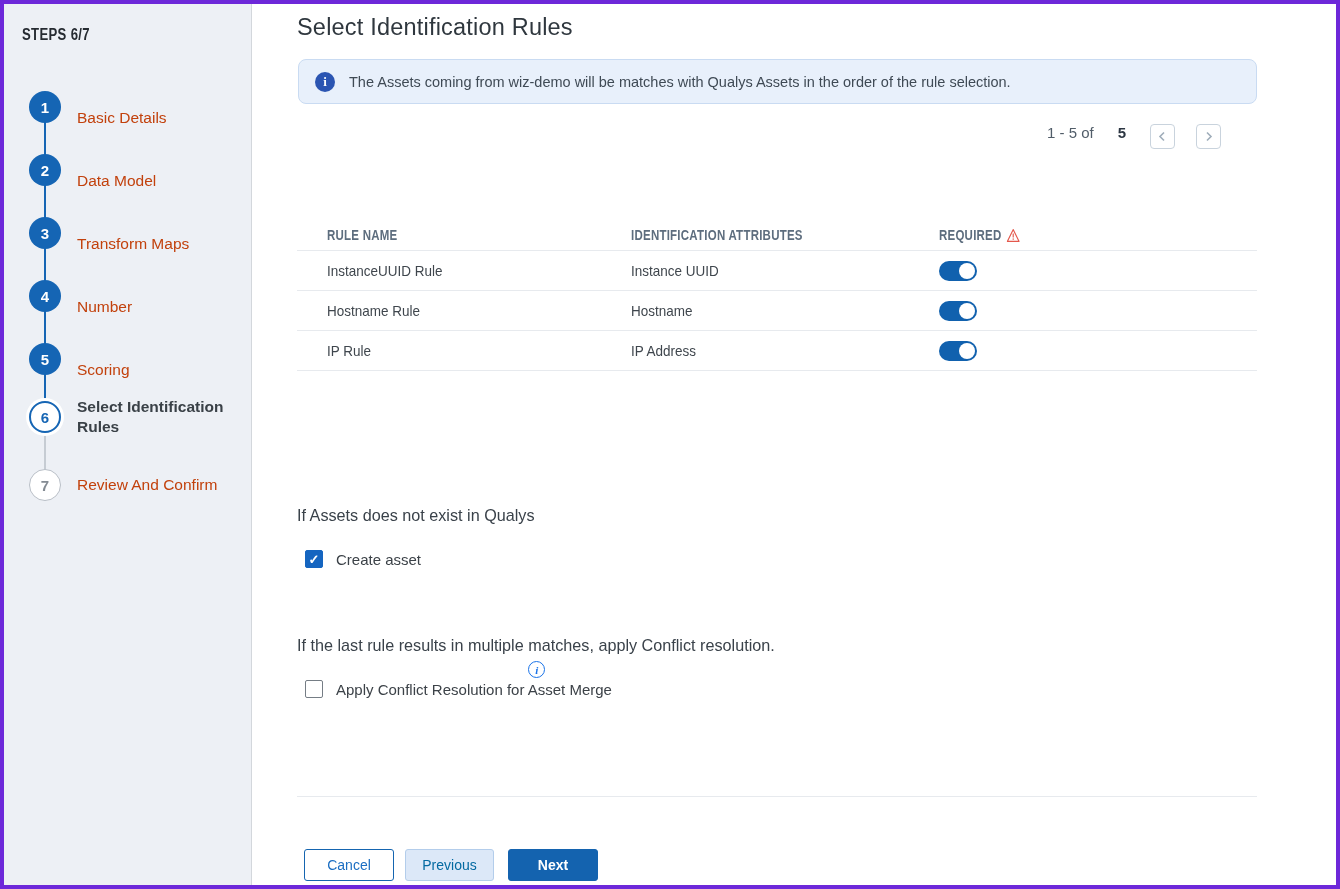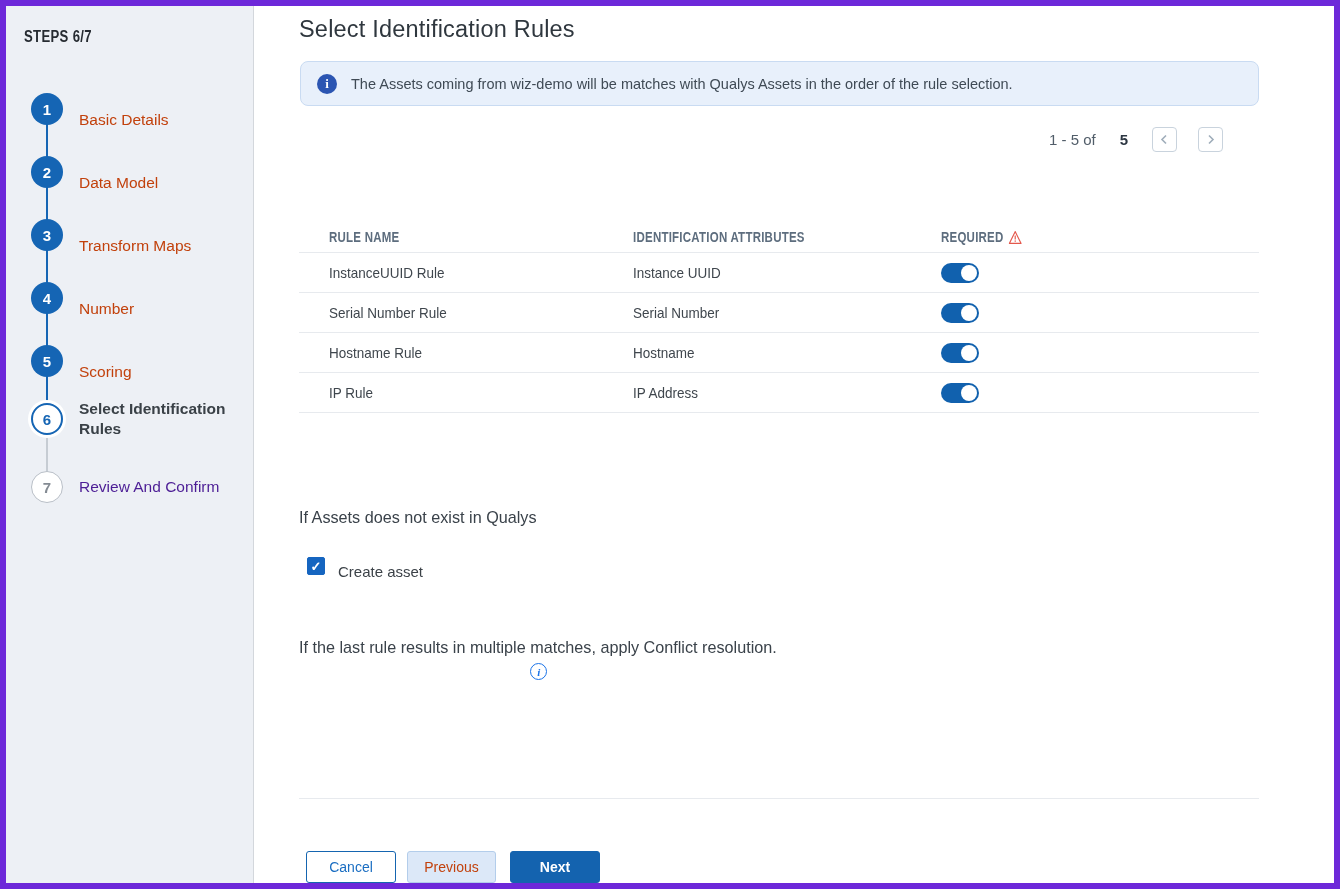--- a/index.html
+++ b/index.html
@@ -1,21 +1,21 @@
 <!DOCTYPE html>
 <html><head>
 <meta charset="utf-8">
 <style>
   * { margin:0; padding:0; box-sizing:border-box; }
   html,body { background:#fff; }
   body { font-family:"Liberation Sans", sans-serif; }
 
   .page{
     position:relative; width:1340px; height:889px;
-    border:6px solid #6d28d9; background:#fff; overflow:hidden;
+    border:4px solid #6d28d9; background:#fff; overflow:hidden;
   }
 
   
   .sidebar{
     position:absolute; left:0; top:0; bottom:0; width:248px;
     background:#edf0f5; border-right:1px solid #d3d7dc;
   }
   .steps-title{
     position:absolute; left:18px; top:22px;
     font-size:16px; font-weight:600; color:#262b31;
@@ -37,21 +37,21 @@
   }
   .step--done .step-circle{ background:#1565b4; color:#fff; }
   .step--current .step-circle{
     background:#fff; color:#1565b4; border:2px solid #1565b4;
     box-shadow:0 0 0 3px #fff;
   }
   .step--todo .step-circle{ background:#fff; color:#848b93; border:1px solid #b9bfc7; }
   .step-label{ margin-left:16px; font-size:15.5px; line-height:20px; }
   .step--done .step-label{ color:#c2410c;margin-top:22px; }
   .step--current .step-label{ color:#3a4147; font-weight:700; max-width:160px; }
-  .step--todo .step-label{ color:#4c1d95;text-align:center; }
+  .step--todo .step-label{ color:#c2410c;text-align:center; }
 
   
   .main{ position:absolute; left:248px; top:0; right:0; bottom:0; background:#fff; }
 
   .page-title{
     position:absolute; left:45px; top:10px;
     font-size:23.5px; color:#2f373e; letter-spacing:0.2px;
   }
 
   .banner{
@@ -61,21 +61,21 @@
   }
   .banner-icon{
     width:20px; height:20px; border-radius:50%; background:#2b55b2;
     color:#fff; font-size:13px; font-weight:700; font-family:"Liberation Serif",serif;
     display:flex; align-items:center; justify-content:center; flex:0 0 20px;
   }
   .banner-text{ margin-left:14px; font-size:14.5px; color:#3f4a55; }
 
   .pagination{
     position:absolute; left:45px; top:120px; width:924px; height:26px;
-    display:flex; align-items:center; justify-content:flex-end; gap:21px;
+    display:flex; align-items:flex-start; justify-content:flex-end; gap:21px;
   }
   .pag-text{ font-size:15px; color:#515d69; margin-right:3px; }
   .pag-total{ font-weight:700; color:#2c3642; }
   .pag-btn{
     width:25px; height:25px; background:#fff; border:1px solid #c9d3dd;
     border-radius:4px; display:flex; align-items:center; justify-content:center;
     cursor:pointer; padding:0;
   }
 
   .rules-table{ position:absolute; left:45px; top:168px; width:960px; }
@@ -121,34 +121,34 @@
   .check-row{
     position:absolute; left:53px; display:flex; align-items:center; gap:13px;
     cursor:pointer;
   }
   .checkbox{
     width:18px; height:18px; border-radius:2px; display:flex;
     align-items:center; justify-content:center; flex:0 0 18px;
   }
   .checkbox.checked{ background:#1565c0; border:1px solid #1565c0; color:#fff; font-size:13px; font-weight:700; }
   .checkbox.unchecked{ background:#fff; border:1.5px solid #757d85; color:transparent; }
-  .check-label{ font-size:15px; color:#3c4248;margin-top:11px; }
+  .check-label{ font-size:15px; color:#3c4248; }
 
   .footer-divider{
     position:absolute; left:45px; top:792px; width:960px; height:1px; background:#e7eaee;
   }
   .footer-buttons{
     position:absolute; left:52px; top:837px; display:flex; align-items:center;margin-top:8px;
   }
   .btn{
     height:32px; border-radius:3px; font-size:14px; font-family:"Liberation Sans",sans-serif;
     display:flex; align-items:center; justify-content:center; cursor:pointer;
   }
   .btn-cancel{ width:90px; background:#fff; border:1px solid #1565b0; color:#1b6ec2; margin-right:11px; }
-  .btn-previous{ width:89px; background:#dce8f8; border:1px solid #b3cdeb; color:#c2410c; margin-right:14px; }
+  .btn-previous{ width:89px; background:#dce8f8; border:1px solid #b3cdeb; color:#0369a1; margin-right:14px; }
   .btn-next{ width:90px; background:#1463af; border:1px solid #1463af; color:#fff; font-weight:600; }
 
   svg{ display:block; }
 </style>
 </head>
 <body>
 
 <div class="page">
 
   <div class="sidebar">
@@ -234,29 +234,20 @@
       <div class="t-row t-body">
         <div class="t-cell">InstanceUUID Rule</div>
         <div class="t-cell">Instance UUID</div>
         <div>
             <button class="toggle">
               <span class="knob"></span>
             </button>
           </div>
       </div>
       <div class="t-row t-body">
-        <div class="t-cell">Serial Number Rule</div>
-        <div class="t-cell">Serial Number</div>
-        <div>
-            <button class="toggle">
-              <span class="knob"></span>
-            </button>
-          </div>
-      </div>
-      <div class="t-row t-body">
         <div class="t-cell">Hostname Rule</div>
         <div class="t-cell">Hostname</div>
         <div>
             <button class="toggle">
               <span class="knob"></span>
             </button>
           </div>
       </div>
       <div class="t-row t-body">
         <div class="t-cell">IP Rule</div>
@@ -276,20 +267,24 @@
         <span>✓</span>
       </span>
       <span class="check-label">Create asset</span>
     </div>
 
     <div class="section-heading" style="top:632px;flex-direction:column;">
       <span>If the last rule results in multiple matches, apply Conflict resolution.</span>
       <span class="info-outline">i</span>
     </div>
 
+    <div class="check-row" style="top:676px;">
+      <span class="checkbox unchecked"></span>
+      <span class="check-label">Apply Conflict Resolution for Asset Merge</span>
+    </div>
 
     <div class="footer-divider"></div>
 
     <div class="footer-buttons">
       <button class="btn btn-cancel">Cancel</button>
       <button class="btn btn-previous">Previous</button>
       <button class="btn btn-next">Next</button>
     </div>
 
   </div>

